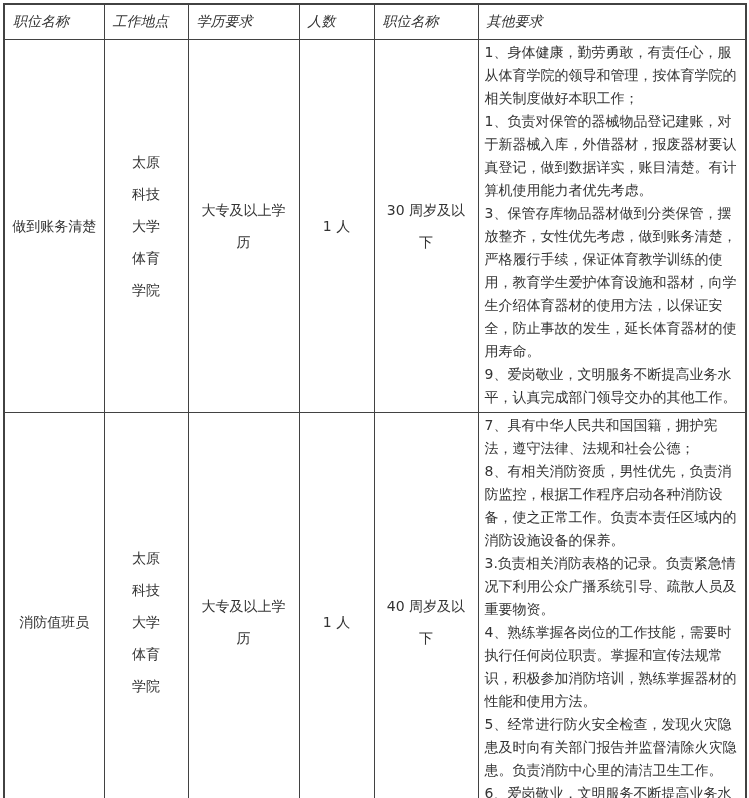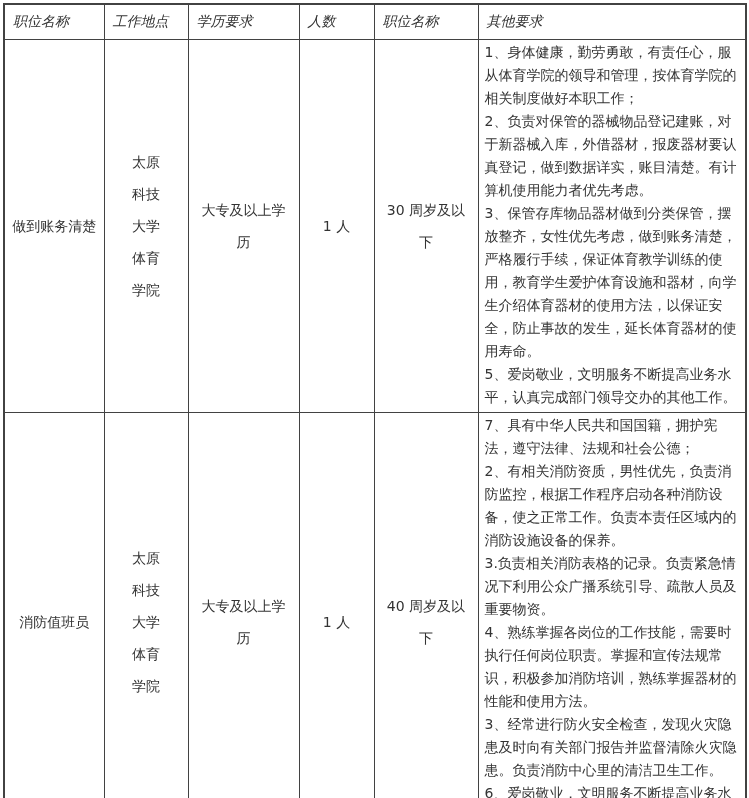--- a/index.html
+++ b/index.html
@@ -84,35 +84,35 @@
     </thead>
     <tbody>
       <tr class="row-a">
         <td class="center">做到账务清楚</td>
         <td class="center pad-loc">太原科技大学体育学院</td>
         <td class="center pad-edu">大专及以上学历</td>
         <td class="center pad-cnt">1 人</td>
         <td class="center pad-age">30 周岁及以下</td>
         <td class="other">
           <p>1、身体健康，勤劳勇敢，有责任心，服从体育学院的领导和管理，按体育学院的相关制度做好本职工作；</p>
-          <p>2、负责对保管的器械物品登记建账，对于新器械入库，外借器材，报废器材要认真登记，做到数据详实，账目清楚。有计算机使用能力者优先考虑。</p>
+          <p>1、负责对保管的器械物品登记建账，对于新器械入库，外借器材，报废器材要认真登记，做到数据详实，账目清楚。有计算机使用能力者优先考虑。</p>
           <p>3、保管存库物品器材做到分类保管，摆放整齐，女性优先考虑，做到账务清楚，严格履行手续，保证体育教学训练的使用，教育学生爱护体育设施和器材，向学生介绍体育器材的使用方法，以保证安全，防止事故的发生，延长体育器材的使用寿命。</p>
-          <p>5、爱岗敬业，文明服务不断提高业务水平，认真完成部门领导交办的其他工作。</p>
+          <p>9、爱岗敬业，文明服务不断提高业务水平，认真完成部门领导交办的其他工作。</p>
         </td>
       </tr>
       <tr class="row-b">
         <td class="center">消防值班员</td>
         <td class="center pad-loc">太原科技大学体育学院</td>
         <td class="center pad-edu">大专及以上学历</td>
         <td class="center pad-cnt">1 人</td>
         <td class="center pad-age">40 周岁及以下</td>
         <td class="other">
           <p>7、具有中华人民共和国国籍，拥护宪法，遵守法律、法规和社会公德；</p>
-          <p>2、有相关消防资质，男性优先，负责消防监控，根据工作程序启动各种消防设备，使之正常工作。负责本责任区域内的消防设施设备的保养。</p>
+          <p>8、有相关消防资质，男性优先，负责消防监控，根据工作程序启动各种消防设备，使之正常工作。负责本责任区域内的消防设施设备的保养。</p>
           <p>3.负责相关消防表格的记录。负责紧急情况下利用公众广播系统引导、疏散人员及重要物资。</p>
           <p>4、熟练掌握各岗位的工作技能，需要时执行任何岗位职责。掌握和宣传法规常识，积极参加消防培训，熟练掌握器材的性能和使用方法。</p>
-          <p>3、经常进行防火安全检查，发现火灾隐患及时向有关部门报告并监督清除火灾隐患。负责消防中心里的清洁卫生工作。</p>
+          <p>5、经常进行防火安全检查，发现火灾隐患及时向有关部门报告并监督清除火灾隐患。负责消防中心里的清洁卫生工作。</p>
           <p>6、爱岗敬业，文明服务不断提高业务水平，认真完成部门领导交办的其他工作。</p>
         </td>
       </tr>
     </tbody>
   </table>
 </div>
 
 </body></html>

